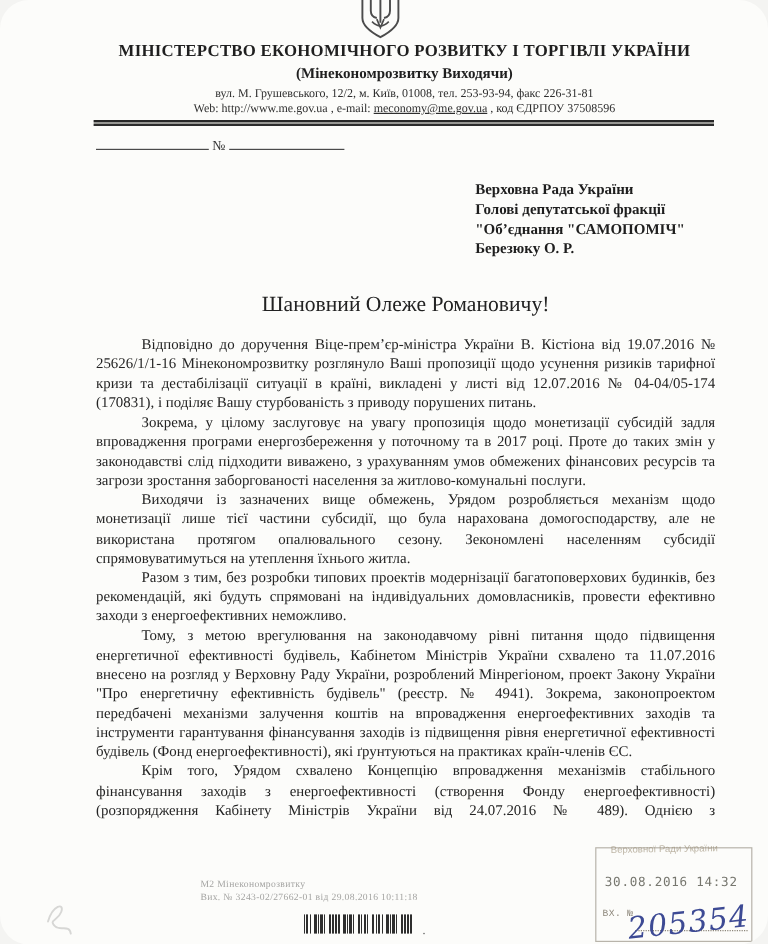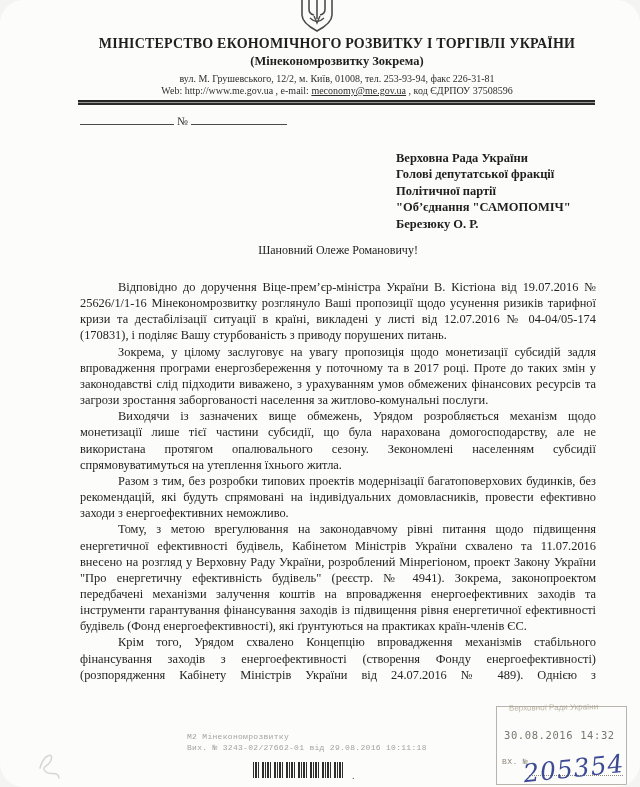--- a/index.html
+++ b/index.html
@@ -21,30 +21,30 @@
     background:linear-gradient(to bottom,#262626 0 30%,#9a9a96 42% 58%,#2b2b2b 70% 100%);}
   
   .ref{position:absolute;left:80px;top:112px;font-size:11.5px;color:#333;}
   .ref .row{height:16px;}
   .blank{display:inline-block;border-bottom:1px solid #4a4a4a;height:12px;vertical-align:baseline;}
   
   .recipient{position:absolute;left:396px;top:150px;font-size:12.5px;font-weight:bold;
     line-height:16.4px;color:#1e1e1e;white-space:nowrap;}
   
   .salutation{position:absolute;left:80px;top:243px;width:516px;text-align:center;
-    font-size:12px;color:#222;}
+    font-size:18px;color:#222;}
   
   .letter-body{position:absolute;left:80px;top:279px;width:516px;
     font-size:12.4px;line-height:16.15px;text-align:justify;color:#242424;}
   .letter-body p{margin:0;text-indent:38px;}
   .letter-body p.cut{text-align-last:justify;}
   
   .machine-stamp{position:absolute;left:167px;top:732px;
-    font-family:Liberation Mono, monospace;font-size:8px;line-height:10.5px;
-    color:#a3a3a1;letter-spacing:.3px;white-space:nowrap;margin-left:20px;}
+    font-family:Liberation Serif, serif;font-size:8px;line-height:10.5px;
+    color:#a3a3a1;letter-spacing:.3px;white-space:nowrap;}
   .barcode{position:absolute;left:253px;top:762px;width:92px;height:16px;
     background:repeating-linear-gradient(90deg,
       #2e2e2e 0 1px,transparent 1px 2px,
       #2e2e2e 2px 4px,transparent 4px 5px,
       #2e2e2e 5px 6px,transparent 6px 9px,
       #2e2e2e 9px 11px,transparent 11px 12px);}
   .barcode-dot{position:absolute;left:352px;top:770px;font-size:10px;color:#555;}
   .in-stamp{position:absolute;left:496px;top:706px;width:129px;height:77px;
     border:1px solid rgba(128,120,105,.55);}
   .in-stamp .org{position:absolute;left:12px;top:-4px;white-space:nowrap;
@@ -71,38 +71,37 @@
     <path d="M5 0 L5 27 Q5 35 20 43 Q35 35 35 27 L35 0" stroke="#4c4c4c" stroke-width="1.6"></path>
     <path d="M20 0 L20 31" stroke="#4c4c4c" stroke-width="1.6"></path>
     <path d="M17 28 L20 35 L23 28" stroke="#4c4c4c" stroke-width="1.4"></path>
     <path d="M12 0 L12 21 Q12 26 17 27" stroke="#4c4c4c" stroke-width="1.6"></path>
     <path d="M28 0 L28 21 Q28 26 23 27" stroke="#4c4c4c" stroke-width="1.6"></path>
     <path d="M13 30 Q20 37 27 30" stroke="#4c4c4c" stroke-width="1.3"></path>
   </svg>
 
   <div class="hdr">
     <div class="title">МІНІСТЕРСТВО ЕКОНОМІЧНОГО РОЗВИТКУ І ТОРГІВЛІ УКРАЇНИ</div>
-    <div class="subtitle">(Мінекономрозвитку Зокрема)</div>
+    <div class="subtitle">(Мінекономрозвитку Виходячи)</div>
     <div class="addr">вул. М. Грушевського, 12/2,  м. Київ, 01008,  тел. 253-93-94, факс 226-31-81</div>
     <div class="web"><span>Web: http://www.me.gov.ua , e-mail: </span><span class="email">meconomy@me.gov.ua</span><span> ,  код  ЄДРПОУ 37508596</span></div>
   </div>
   <div class="rule"></div>
 
   <div class="ref">
     <div class="row">
       <span class="blank" style="width:94px"></span>
       <span>№</span>
       <span class="blank" style="width:96px"></span>
     </div>
   </div>
 
   <div class="recipient">
     <div>Верховна Рада України</div>
     <div>Голові депутатської фракції</div>
-    <div>Політичної партії</div>
     <div>"Об’єднання "САМОПОМІЧ"</div>
     <div>Березюку О. Р.</div>
   </div>
 
   <div class="salutation">Шановний Олеже Романовичу!</div>
 
   <div class="letter-body">
     <p>Відповідно до доручення Віце-прем’єр-міністра України В. Кістіона від 19.07.2016 № 25626/1/1-16 Мінекономрозвитку розглянуло Ваші пропозиції щодо усунення ризиків тарифної кризи та дестабілізації ситуації в країні, викладені у листі від 12.07.2016 № 04-04/05-174 (170831), і поділяє Вашу стурбованість з приводу порушених питань.</p>
     <p>Зокрема, у цілому заслуговує на увагу пропозиція щодо монетизації субсидій задля впровадження програми енергозбереження у поточному та в 2017 році. Проте до таких змін у законодавстві слід підходити виважено, з урахуванням умов обмежених фінансових ресурсів та загрози зростання заборгованості населення за житлово-комунальні послуги.</p>
     <p>Виходячи із зазначених вище обмежень, Урядом розробляється механізм щодо монетизації лише тієї частини субсидії, що була нарахована домогосподарству, але не використана протягом опалювального сезону. Зекономлені населенням субсидії спрямовуватимуться на утеплення їхнього житла.</p>

